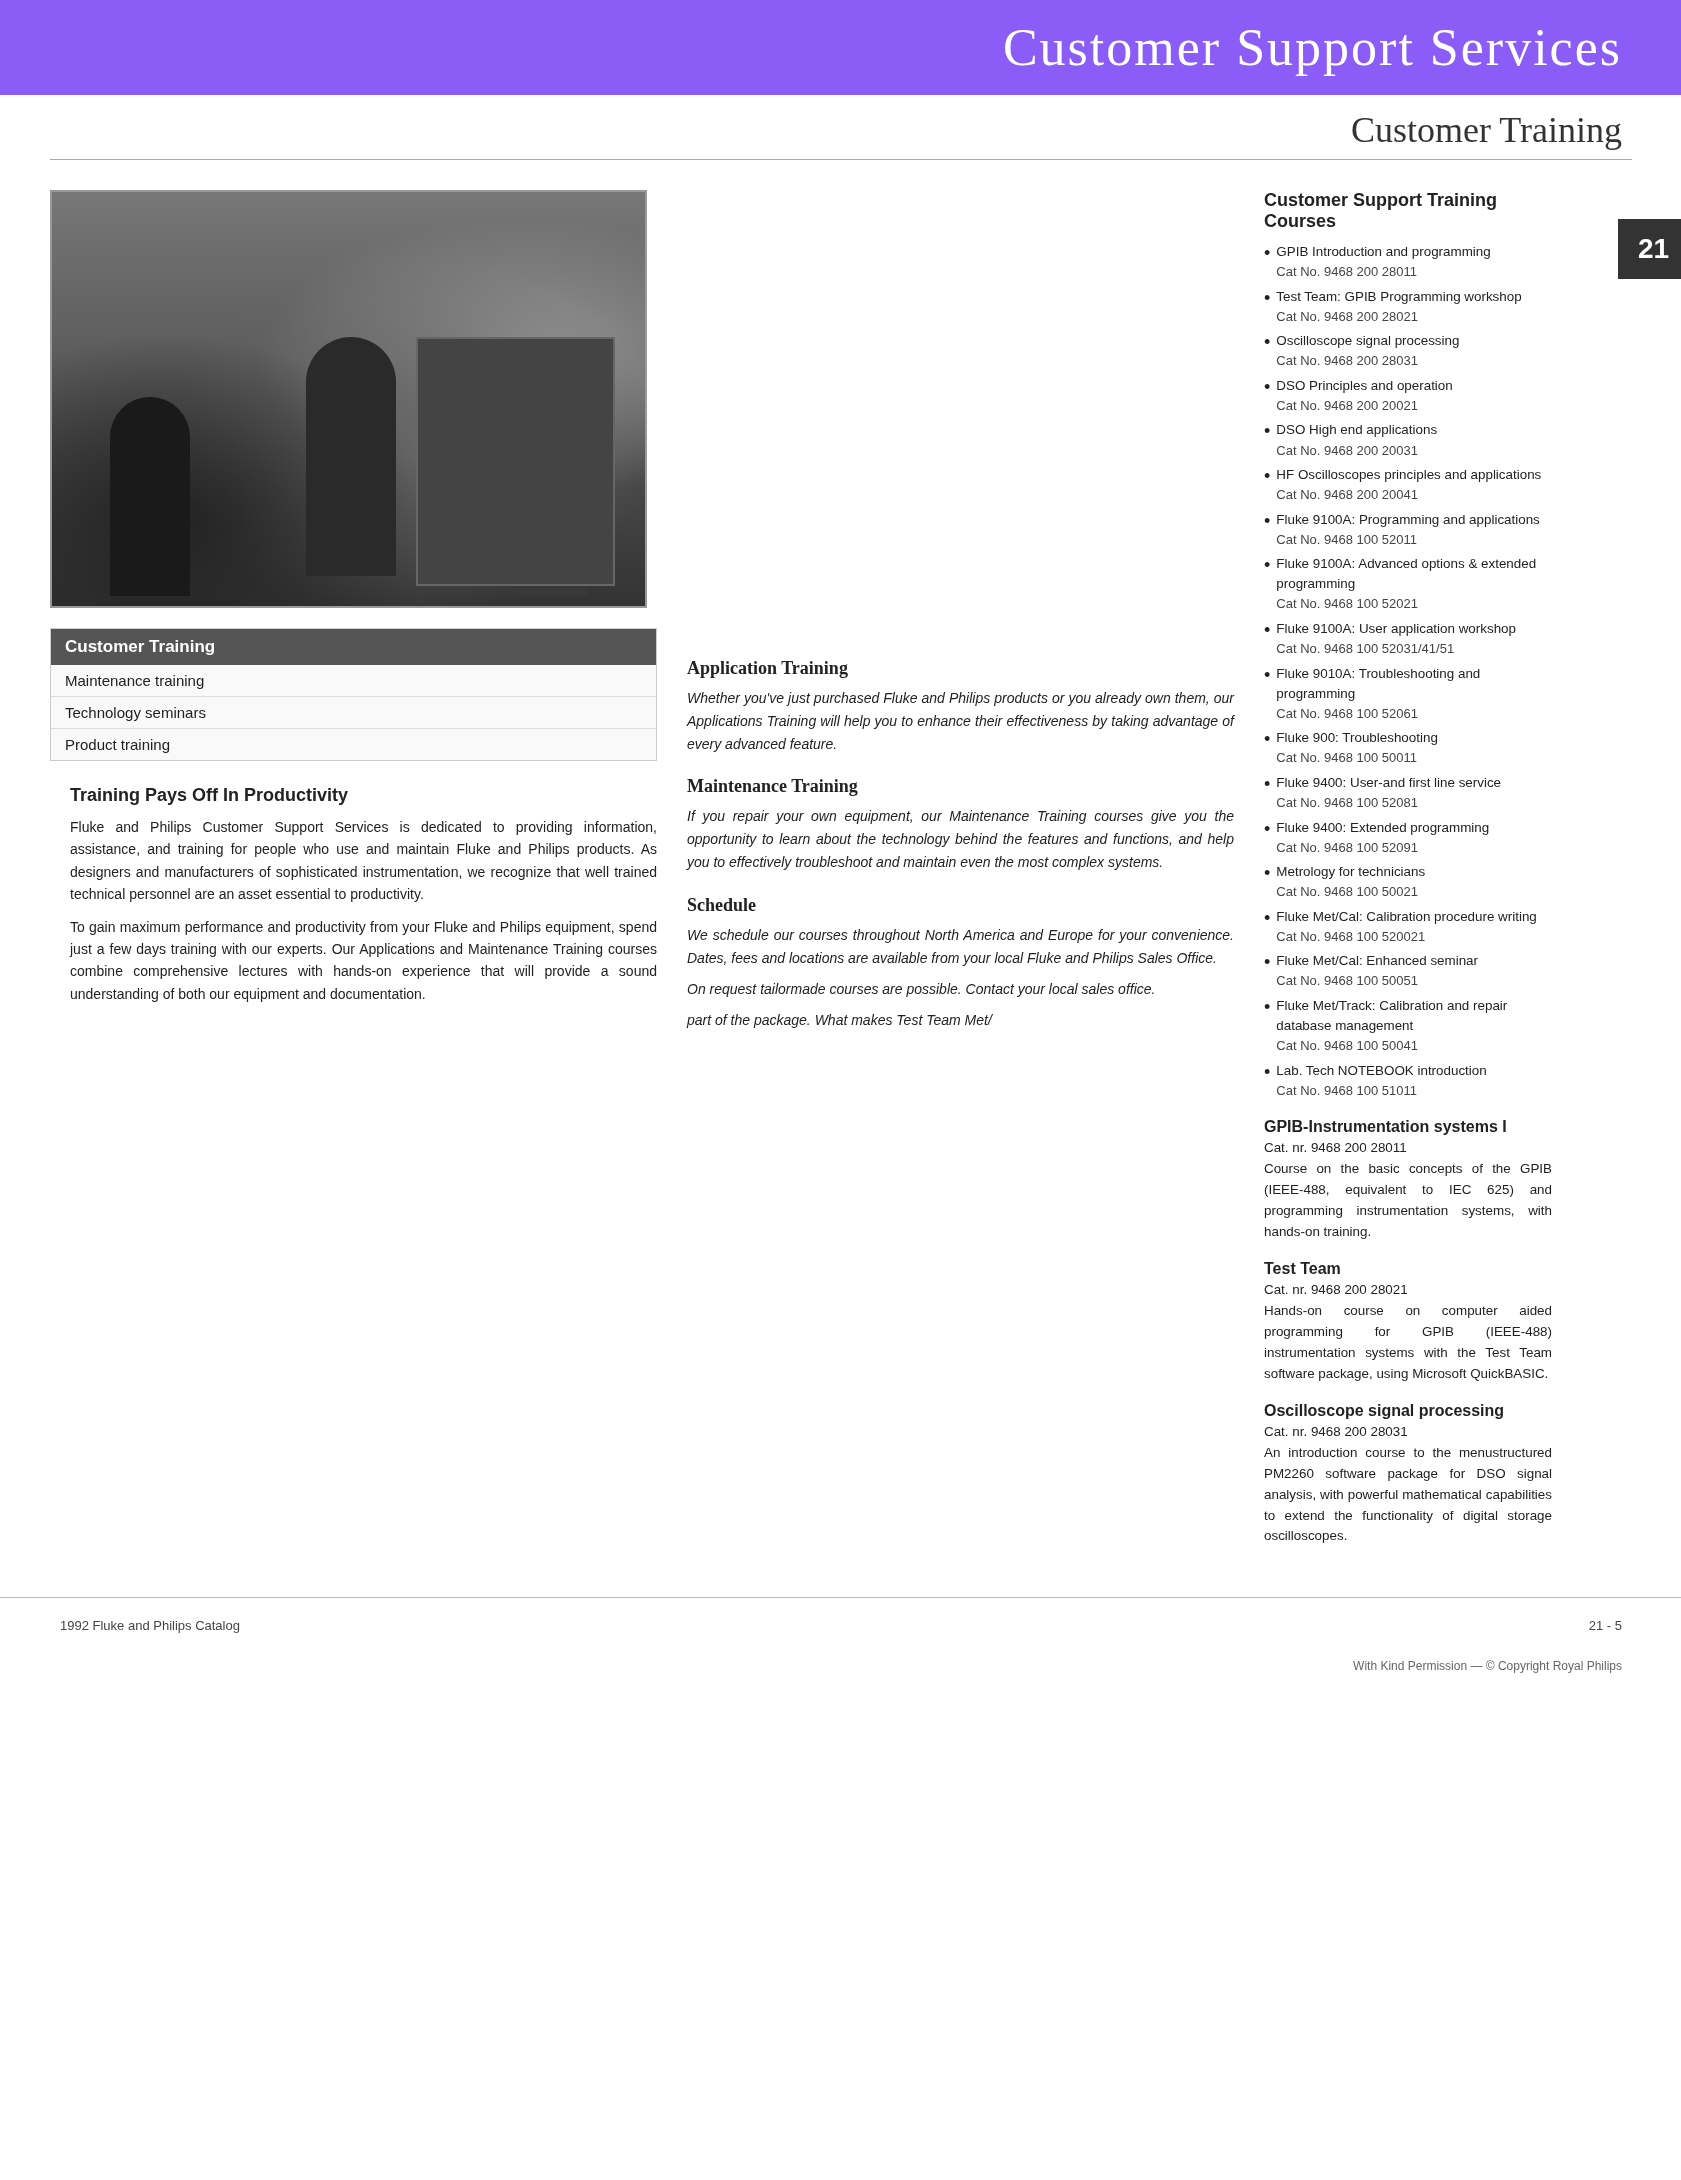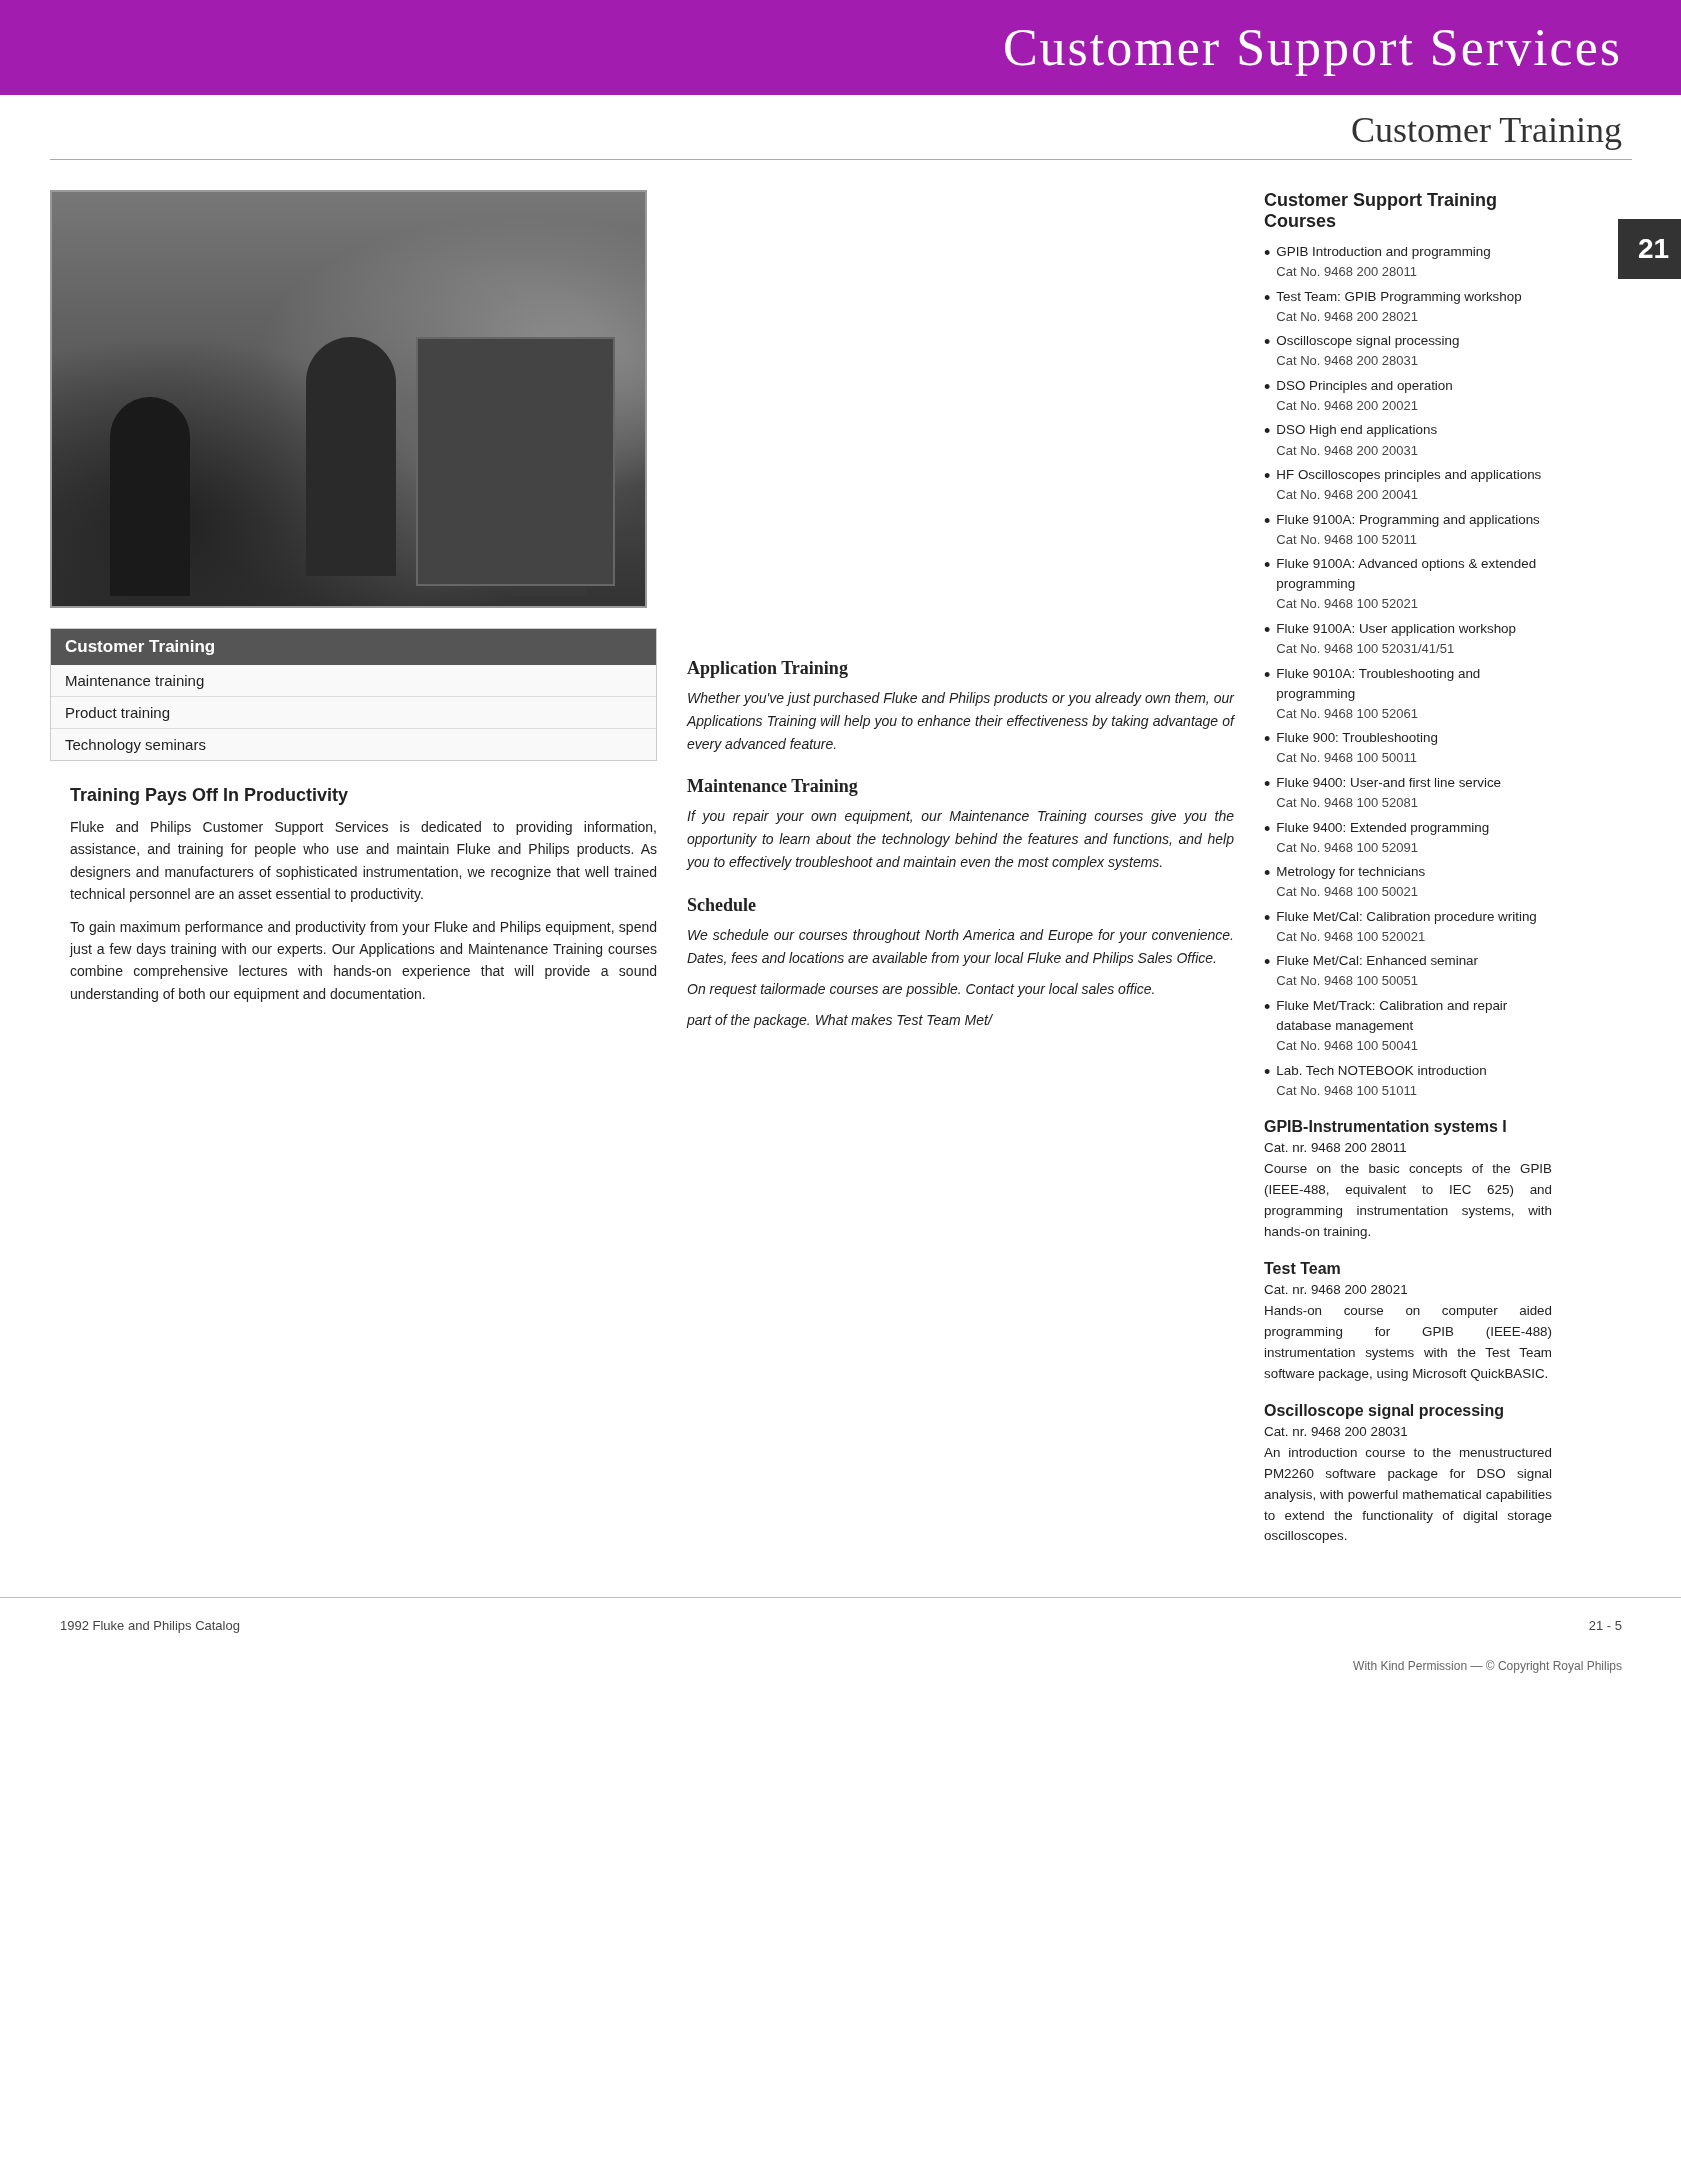--- a/index.html
+++ b/index.html
@@ -7,21 +7,21 @@
       font-family: Arial, Helvetica, sans-serif;
       background: #fff;
       width: 1682px;
       min-height: 2180px;
       color: #222;
       font-size: 15px;
     }
 
     
     .header-banner {
-      background: #a21caf;
+      background: #8b5cf6;
       text-align: right;
       padding: 18px 60px 18px 0;
     }
     .header-banner h1 {
       font-family: Georgia, serif;
       font-size: 52px;
       color: #fff;
       font-weight: normal;
       letter-spacing: 2px;
     }
@@ -281,22 +281,22 @@
             <div class="person person2"></div>
             <div class="person person3"></div>
             <div class="equipment-area"></div>
           </div>
         </div>
       </div>
 
       <div class="training-box">
         <div class="training-box-header">Customer Training</div>
         <div class="training-box-item">Maintenance training</div>
+        <div class="training-box-item">Technology seminars</div>
         <div class="training-box-item">Product training</div>
-        <div class="training-box-item">Technology seminars</div>
       </div>
 
       <div class="training-pays">
         <h3>Training Pays Off In Productivity</h3>
         <p>Fluke and Philips Customer Support Services is dedicated to providing information, assistance, and training for people who use and maintain Fluke and Philips products. As designers and manufacturers of sophisticated instrumentation, we recognize that well trained technical personnel are an asset essential to productivity.</p>
         <p>To gain maximum performance and productivity from your Fluke and Philips equipment, spend just a few days training with our experts. Our Applications and Maintenance Training courses combine comprehensive lectures with hands-on experience that will provide a sound understanding of both our equipment and documentation.</p>
       </div>
 
     </div>
 

